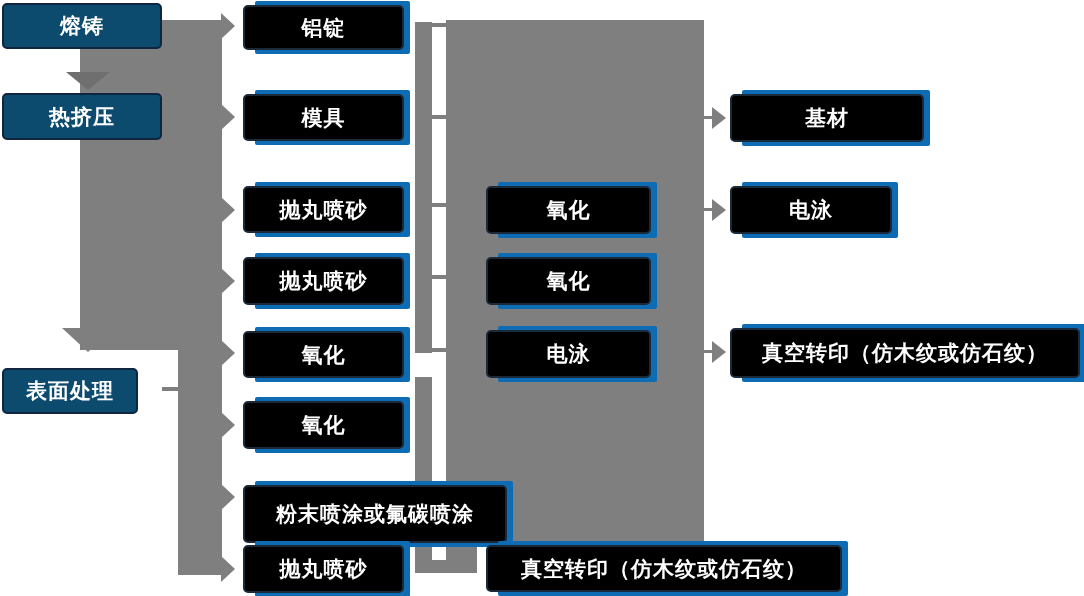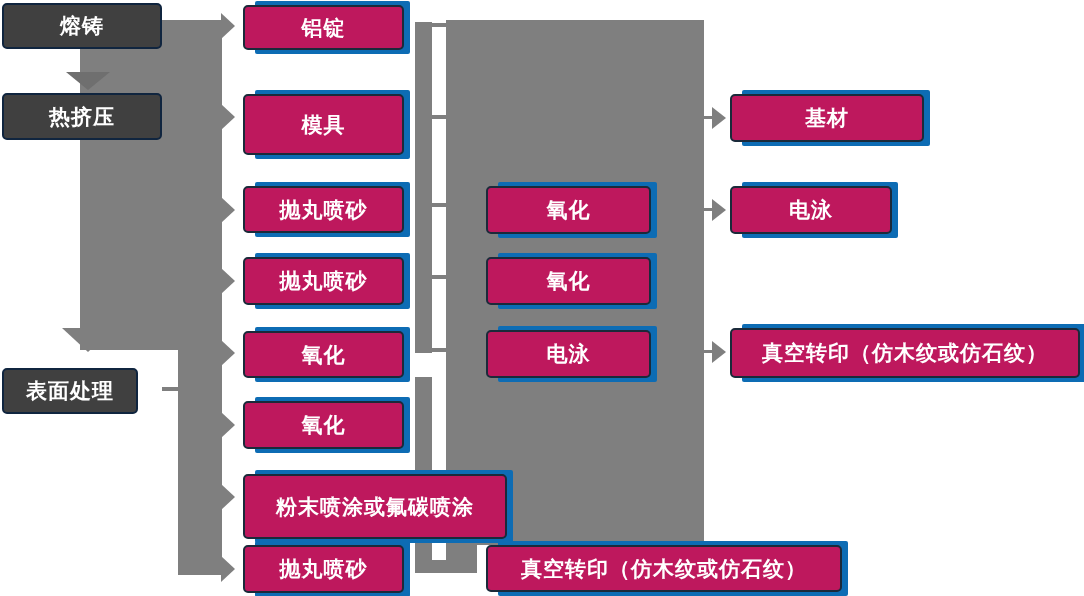--- a/index.html
+++ b/index.html
@@ -18,23 +18,23 @@
   .tri-d1{border-left:22px solid transparent;border-right:22px solid transparent;border-top:18px solid #6f6f6f;}
   .tri-d2{border-left:26px solid transparent;border-right:26px solid transparent;border-top:24px solid #7f7f7f;}
   
   .node{
     position:absolute;z-index:3;
     display:flex;align-items:center;justify-content:center;
     color:#ffffff;font-size:21px;font-weight:bold;letter-spacing:1px;
     border-radius:5px;box-sizing:border-box;text-align:center;
     white-space:nowrap;
   }
-  .dark{background:#404040;border:2px solid #10253f;}
+  .dark{background:#0c4a6e;border:2px solid #10253f;}
   .bright{
-    background:#be185d;border:2px solid #1b2a3a;
+    background:#000000;border:2px solid #1b2a3a;
     box-shadow:9px 7px 0 -3px #0d6cb4, 9px -7px 0 -3px #0d6cb4;
   }
 </style>
 </head>
 <body>
 
 <div class="canvas">
 
   <div class="g" style="left:80px;top:20px;width:142px;height:330px;"></div>
   <div class="g" style="left:178px;top:345px;width:44px;height:230px;"></div>
@@ -68,26 +68,26 @@
   <div class="g" style="left:703px;top:208px;width:10px;height:3px;"></div>
   <div class="tri tri-r2" style="left:712px;top:199px;"></div>
   <div class="g" style="left:703px;top:350px;width:10px;height:3px;"></div>
   <div class="tri tri-r2" style="left:712px;top:341px;"></div>
 
   <div class="node dark" style="left:2px;top:3px;width:160px;height:46px;">熔铸</div>
   <div class="node dark" style="left:2px;top:93px;width:160px;height:47px;text-align:center;">热挤压</div>
   <div class="node dark" style="left:2px;top:368px;width:136px;height:46px;">表面处理</div>
 
   <div class="node bright" style="left:243px;top:5px;width:161px;height:45px;">铝锭</div>
-  <div class="node bright" style="left:243px;top:94px;width:161px;height:61px;">模具</div>
+  <div class="node bright" style="left:243px;top:94px;width:161px;height:47px;">模具</div>
   <div class="node bright" style="left:243px;top:186px;width:161px;height:47px;">抛丸喷砂</div>
   <div class="node bright" style="left:243px;top:257px;width:161px;height:48px;">抛丸喷砂</div>
   <div class="node bright" style="left:243px;top:331px;width:161px;height:47px;">氧化</div>
   <div class="node bright" style="left:243px;top:401px;width:161px;height:48px;">氧化</div>
-  <div class="node bright" style="left:243px;top:474px;width:264px;height:65px;">粉末喷涂或氟碳喷涂</div>
+  <div class="node bright" style="left:243px;top:485px;width:264px;height:58px;">粉末喷涂或氟碳喷涂</div>
   <div class="node bright" style="left:243px;top:545px;width:161px;height:48px;">抛丸喷砂</div>
 
   <div class="node bright" style="left:486px;top:186px;width:165px;height:48px;">氧化</div>
   <div class="node bright" style="left:486px;top:257px;width:165px;height:48px;">氧化</div>
   <div class="node bright" style="left:486px;top:330px;width:165px;height:48px;">电泳</div>
   <div class="node bright" style="left:486px;top:545px;width:356px;height:47px;">真空转印（仿木纹或仿石纹）</div>
 
   <div class="node bright" style="left:730px;top:94px;width:194px;height:48px;">基材</div>
   <div class="node bright" style="left:730px;top:186px;width:162px;height:48px;">电泳</div>
   <div class="node bright" style="left:730px;top:328px;width:350px;height:50px;">真空转印（仿木纹或仿石纹）</div>

